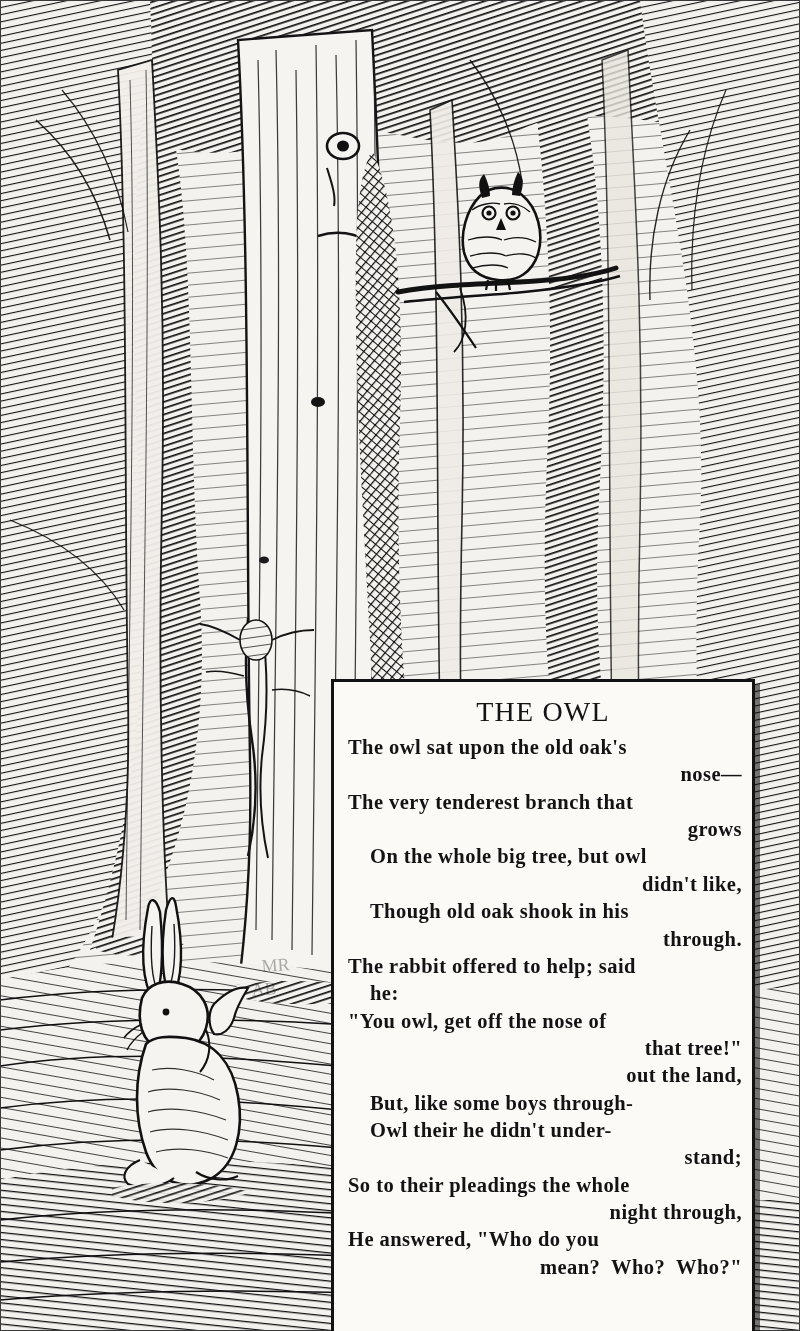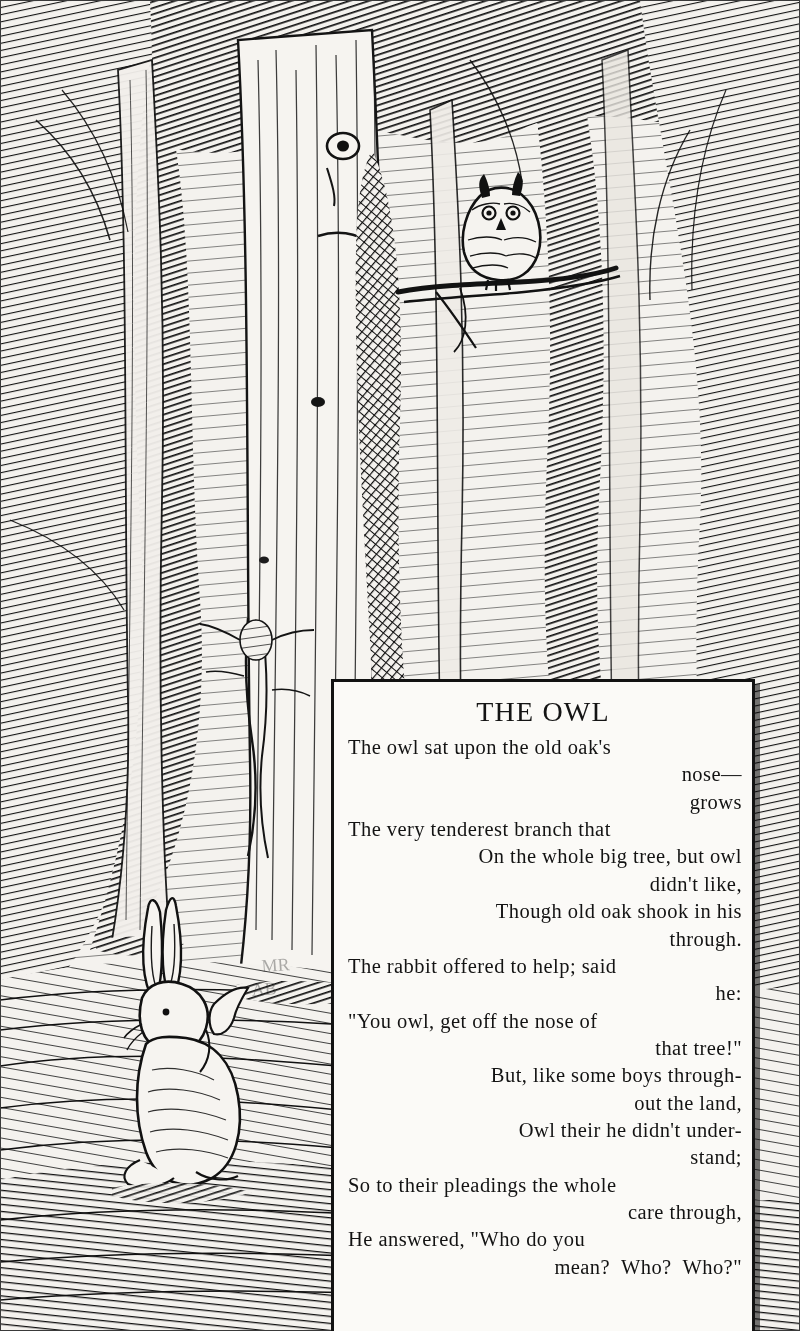--- a/index.html
+++ b/index.html
@@ -47,23 +47,24 @@
   }
   #poem-body {
     font-size: 20.5px;
     line-height: 1.335;
     color: #131313;
     letter-spacing: 0.45px;
   }
   .line {
     white-space: pre;
     margin: 0;
+    font-weight: bold;
   }
   .indent-0 { text-align: left; padding-left: 4px; }
-  .indent-1 { text-align: right; padding-left: 26px; }
+  .indent-1 { text-align: left; padding-left: 26px; }
   .center   { text-align: right; }
 </style>
 </head>
 <body>
 
 <div id="page">
 
   <div id="illustration">
     <svg width="800" height="1331" viewBox="0 0 800 1331" xmlns="http://www.w3.org/2000/svg">
       <defs>
@@ -264,34 +265,34 @@
         <rect x="0" y="0" width="800" height="1331" fill="none" stroke="#3a3a3a" stroke-width="2"></rect>
       </g>
     </svg>
   </div>
 
   <div id="poem-card">
     <div id="poem-title">THE OWL</div>
     <div id="poem-body">
       <div class="line indent-0">The owl sat upon the old oak's</div>
       <div class="line center">nose—</div>
+      <div class="line indent-0">The very tenderest branch that</div>
       <div class="line center">grows</div>
-      <div class="line indent-0">The very tenderest branch that</div>
       <div class="line indent-1">On the whole big tree, but owl</div>
       <div class="line center">didn't like,</div>
       <div class="line indent-1">Though old oak shook in his</div>
       <div class="line center">through.</div>
       <div class="line indent-0">The rabbit offered to help; said</div>
       <div class="line indent-1">he:</div>
       <div class="line indent-0">"You owl, get off the nose of</div>
       <div class="line center">that tree!"</div>
+      <div class="line center">out the land,</div>
       <div class="line indent-1">But, like some boys through-</div>
-      <div class="line center">out the land,</div>
       <div class="line indent-1">Owl their he didn't under-</div>
       <div class="line center">stand;</div>
       <div class="line indent-0">So to their pleadings the whole</div>
-      <div class="line center">care through,</div>
+      <div class="line center">night through,</div>
       <div class="line indent-0">He answered, "Who do you</div>
       <div class="line center">mean?  Who?  Who?"</div>
     </div>
   </div>
 
 </div>
 
 </body></html>

